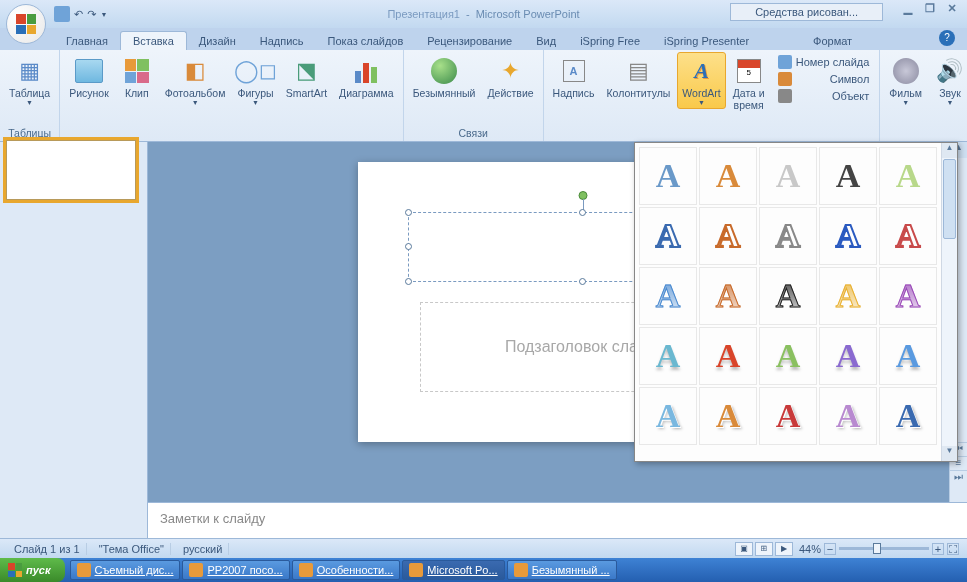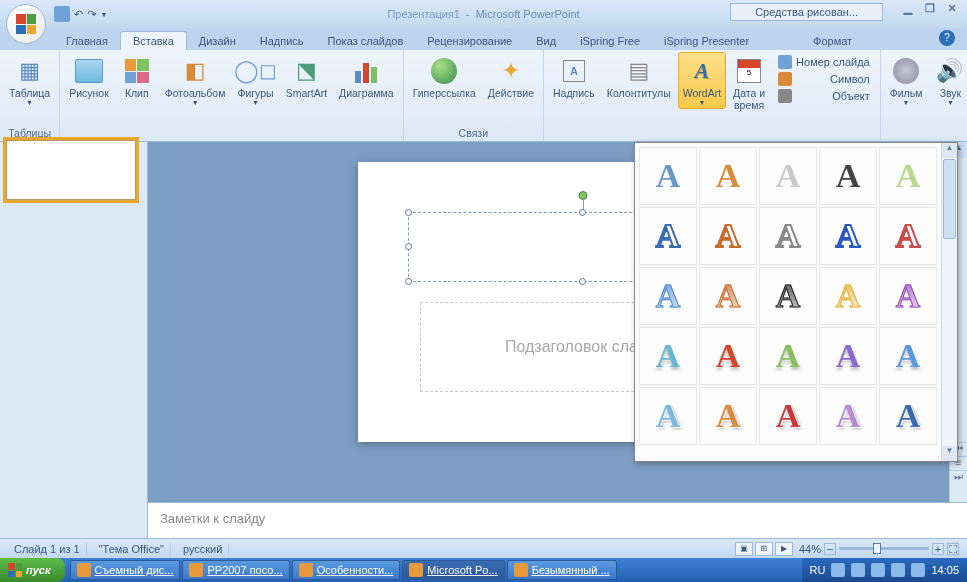--- a/index.html
+++ b/index.html
@@ -205,21 +205,21 @@
         </div>
     </div>
   </div>
 
   <div class="group">
     <div class="group-items">
       <div class="rbtn">
           <div class="ico">
             <div class="i-globe"></div>
           </div>
-          <div class="lbl">Гиперссылка</div>
+          <div class="lbl">Безымянный</div>
         </div>
       <div class="rbtn">
           <div class="ico i-action">✦</div>
           <div class="lbl">Действие</div>
         </div>
     </div>
     <div class="group-label">Связи</div>
   </div>
 
   <div class="group" style="border-right:none;">
@@ -399,22 +399,13 @@
       </div>
       <div class="task active">
         <div class="ti"></div>
         <span>Microsoft Po...</span>
       </div>
       <div class="task">
         <div class="ti"></div>
         <span>Безымянный ...</span>
       </div>
     </div>
-  <div class="tray">
-    <span>RU</span>
-    <div class="ic"></div>
-    <div class="ic"></div>
-    <div class="ic"></div>
-    <div class="ic"></div>
-    <div class="ic"></div>
-    <span>14:05</span>
-  </div>
 </div>
 
 </body></html>

